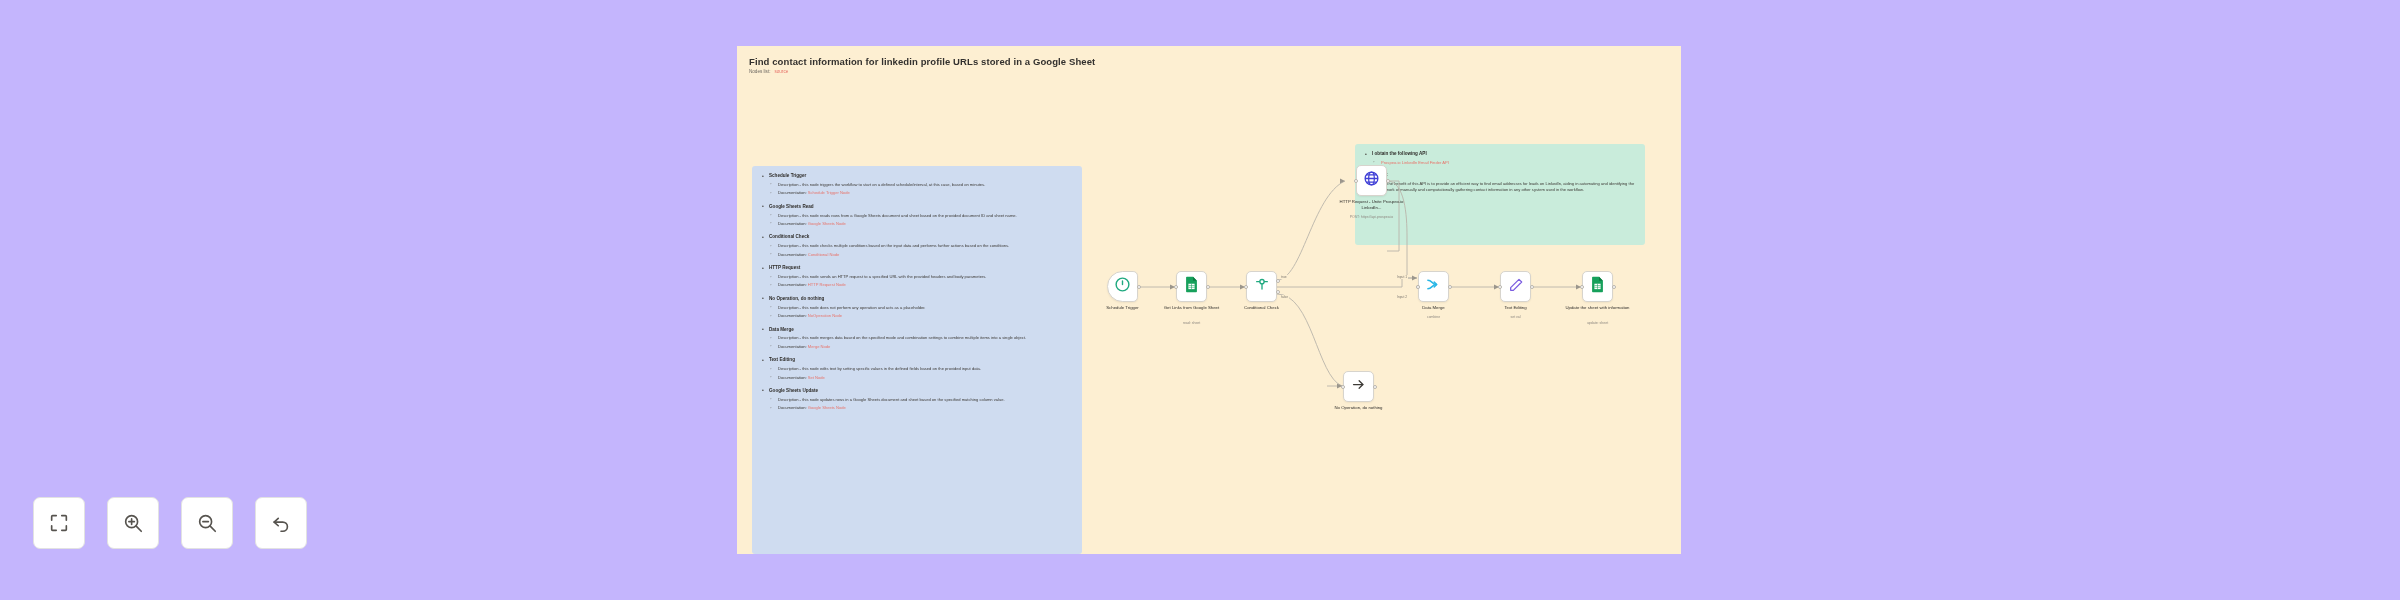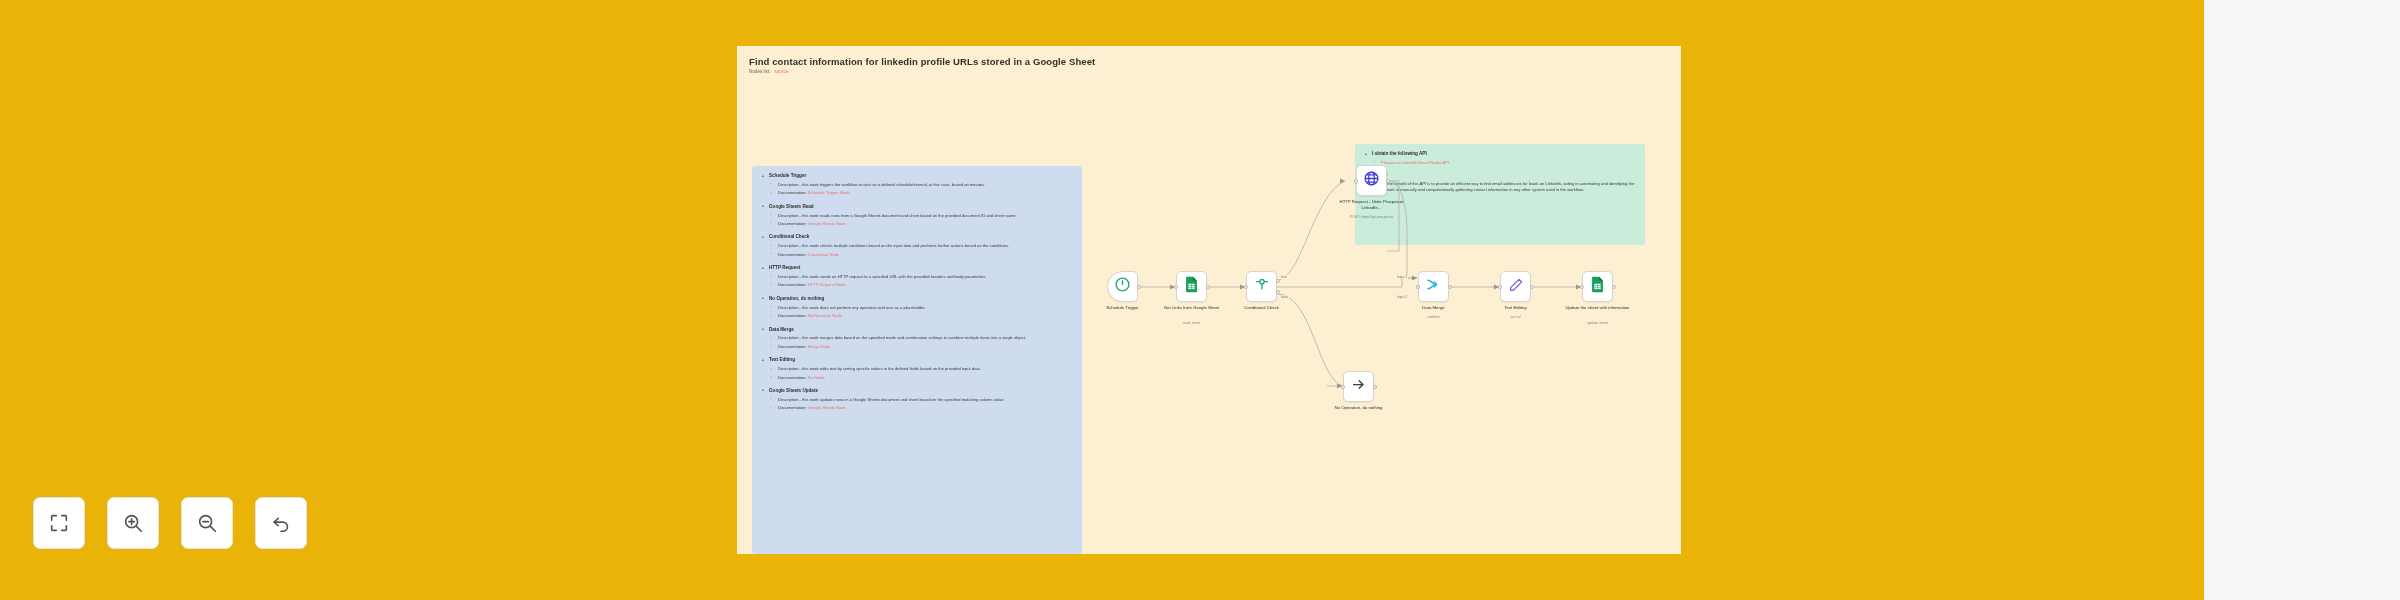--- a/index.html
+++ b/index.html
@@ -2,21 +2,21 @@
 <html><head>
 <meta charset="utf-8">
 <style>
   * { box-sizing: border-box; margin: 0; padding: 0; }
   html, body {
     width: 2400px; height: 600px;
     background: #f7f7f7;
     font-family: "Liberation Sans", sans-serif;
     overflow: hidden;
   }
-  #app { position: relative; width: 2204px; height: 600px; background: #eab308; padding-left: 32px; }
+  #app { position: relative; width: 2400px; height: 600px; background: #c4b5fd; padding-left: 32px; }
 
   
   .canvas {
     position: absolute;
     left: 737px; top: 46px;
     width: 944px; height: 508px;
     background: #fdefd2;
     overflow: hidden;
   }
 

